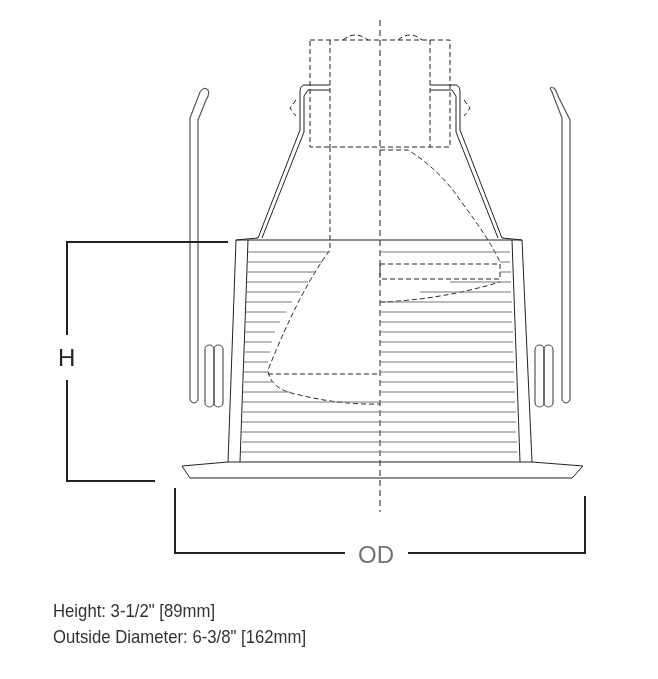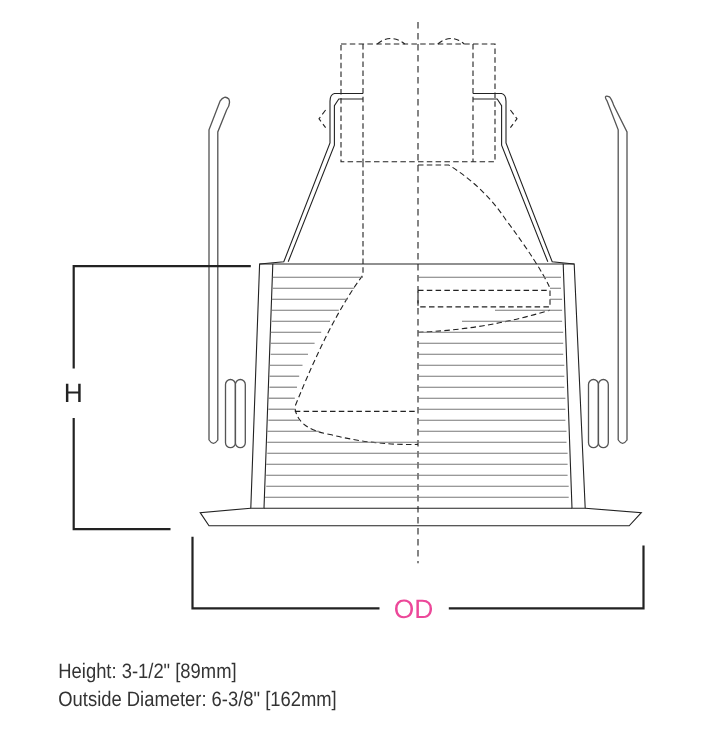--- a/index.html
+++ b/index.html
@@ -1,19 +1,19 @@
 <!DOCTYPE html>
 <html><head>
 <meta charset="utf-8">
 <style>
   html, body { margin:0; padding:0; background:#ffffff; }
   body { width:658px; height:679px; position:relative; overflow:hidden; font-family:"Liberation Sans", sans-serif; }
   #drawing { position:absolute; left:0; top:0; }
   .label-h { position:absolute; left:56px; top:344px; font-size:24px; color:#222; background:#fff; padding:0 2px; }
-  .label-od { position:absolute; left:354px; top:541px; font-size:24px; color:#ec4899; background:#fff; padding:0 4px; }
+  .label-od { position:absolute; left:354px; top:541px; font-size:24px; color:#737373; background:#fff; padding:0 4px; }
   .specs { position:absolute; left:53px; top:598px; font-size:19px; line-height:26px; color:#333; transform:scaleX(0.88); transform-origin:left top; }
   .specs div { white-space:nowrap; }
 </style>
 </head>
 <body>
 
 <svg id="drawing" width="658" height="679" viewBox="0 0 658 679" xmlns="http://www.w3.org/2000/svg">
   <g fill="none" stroke="#222" stroke-width="1">
 
     <line x1="380" y1="20" x2="380" y2="512" stroke-dasharray="6,4"></line>

